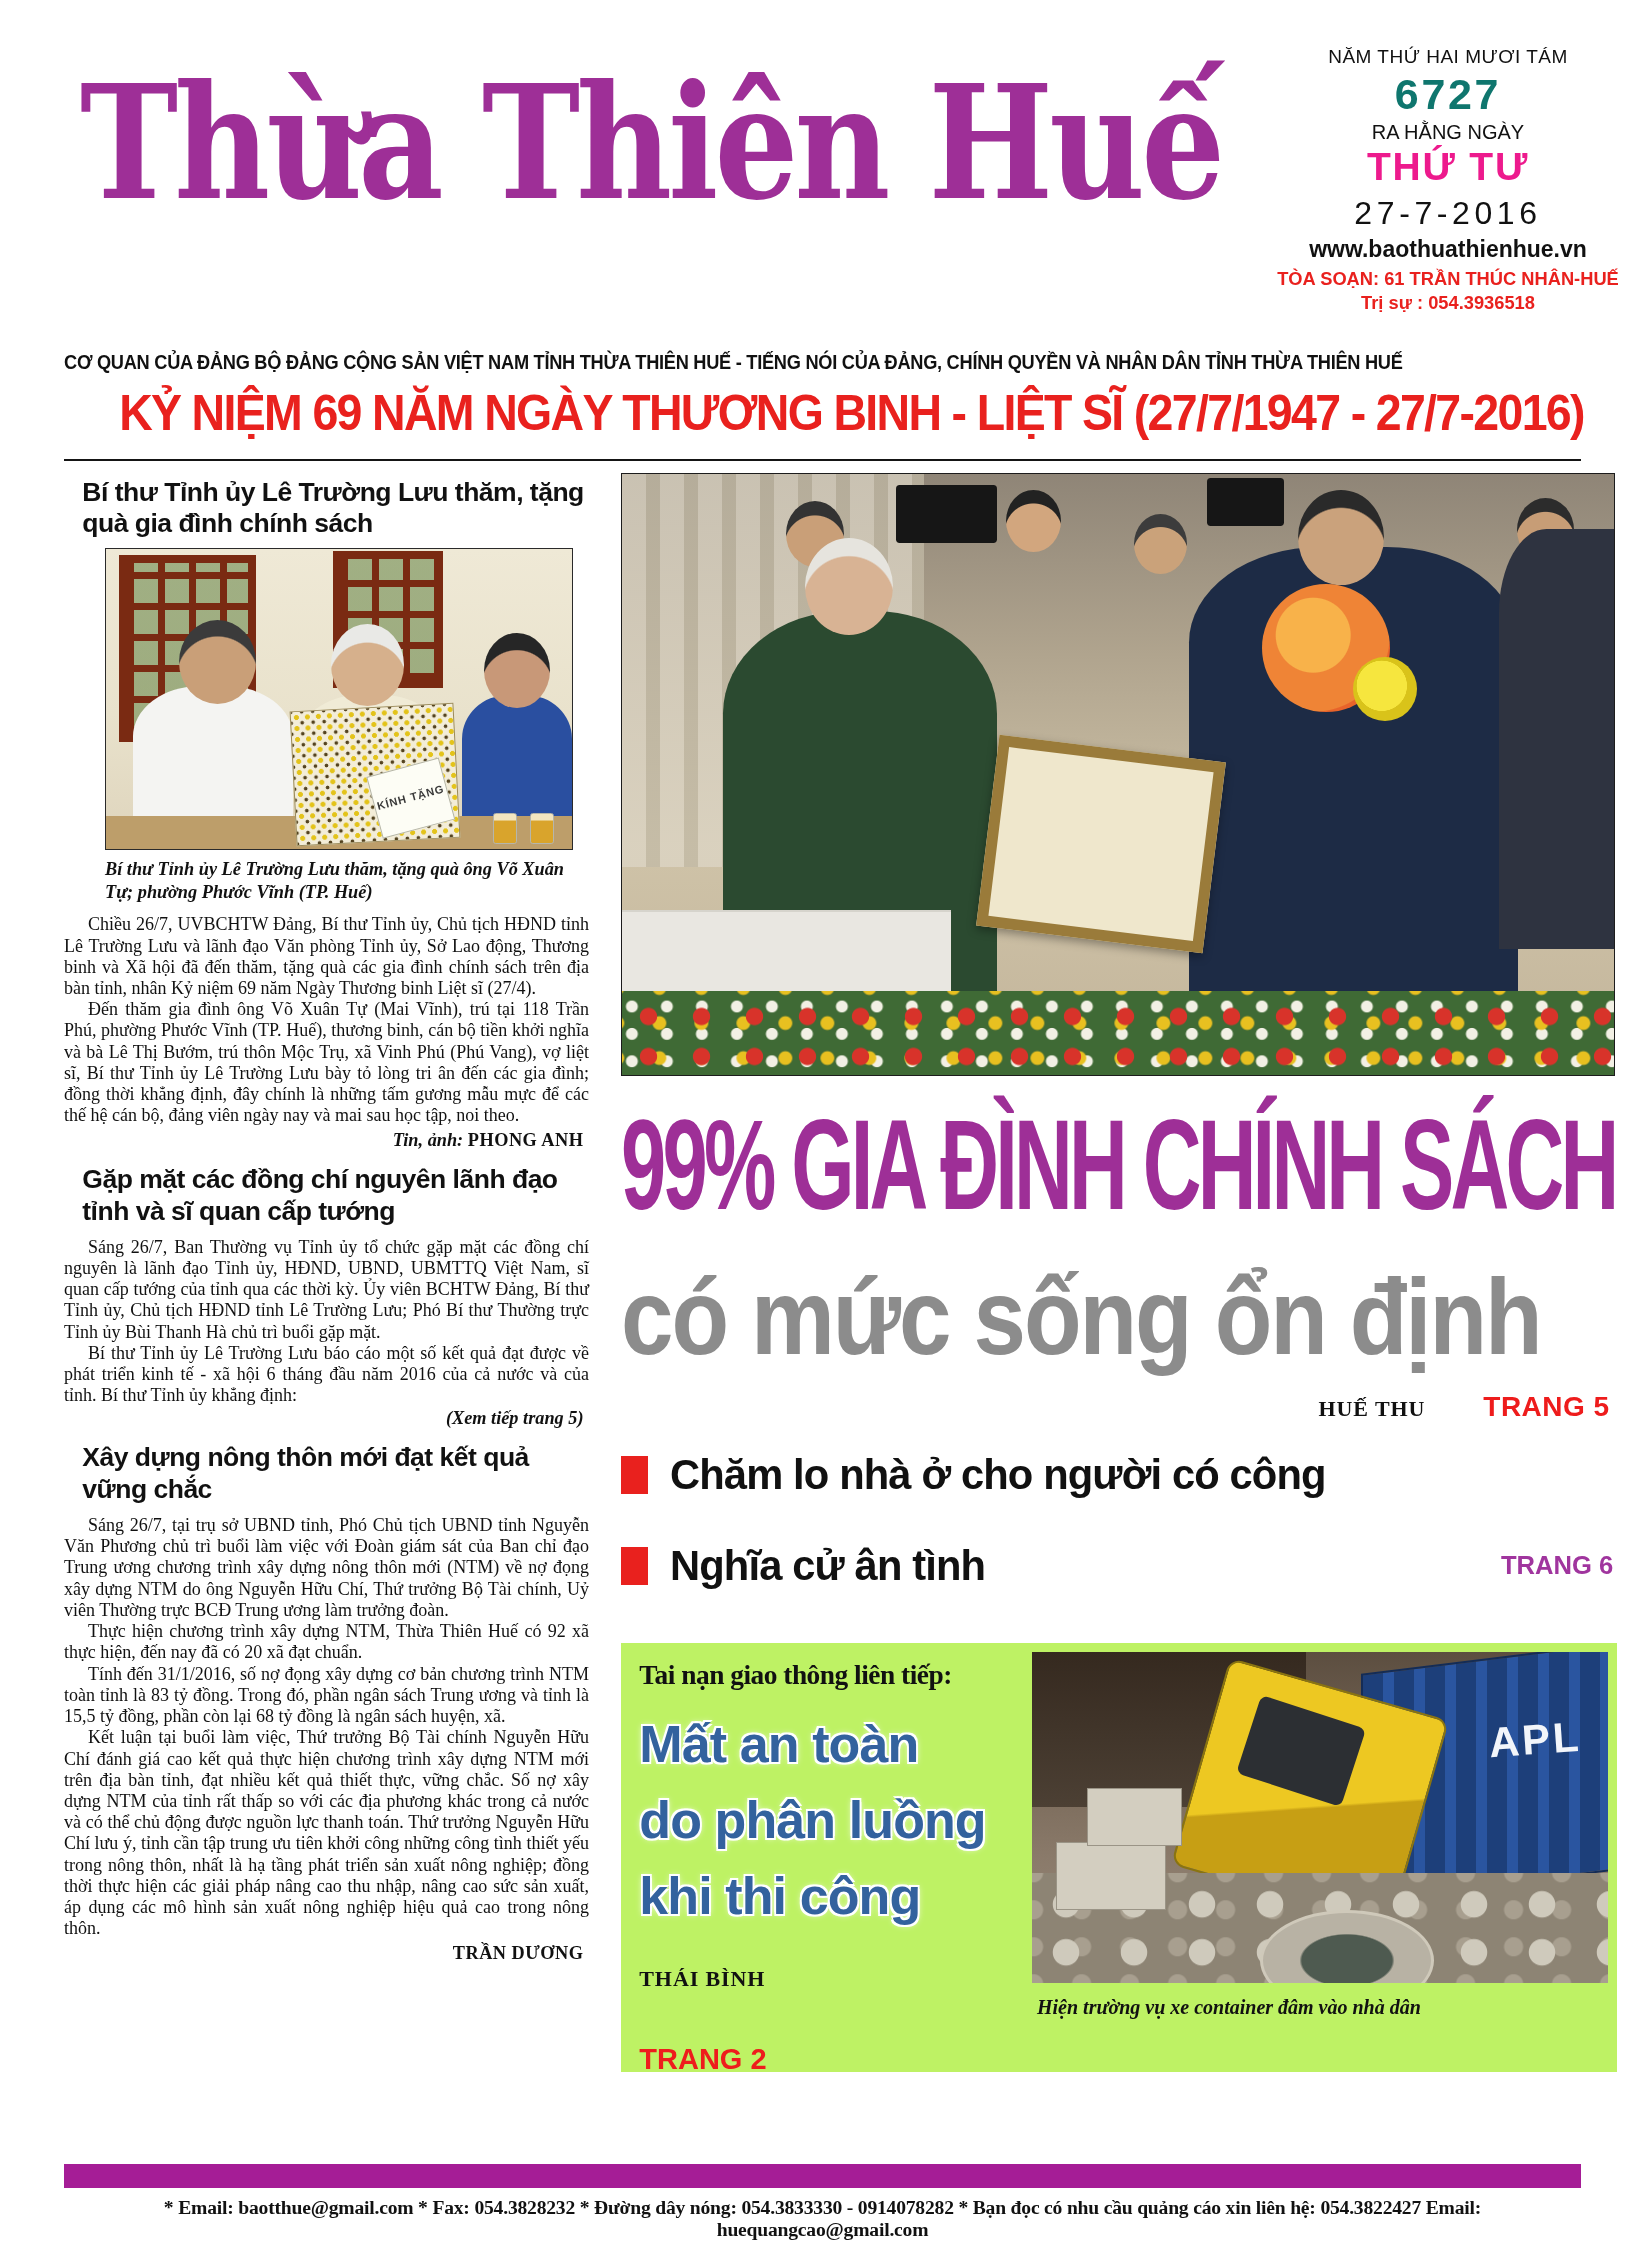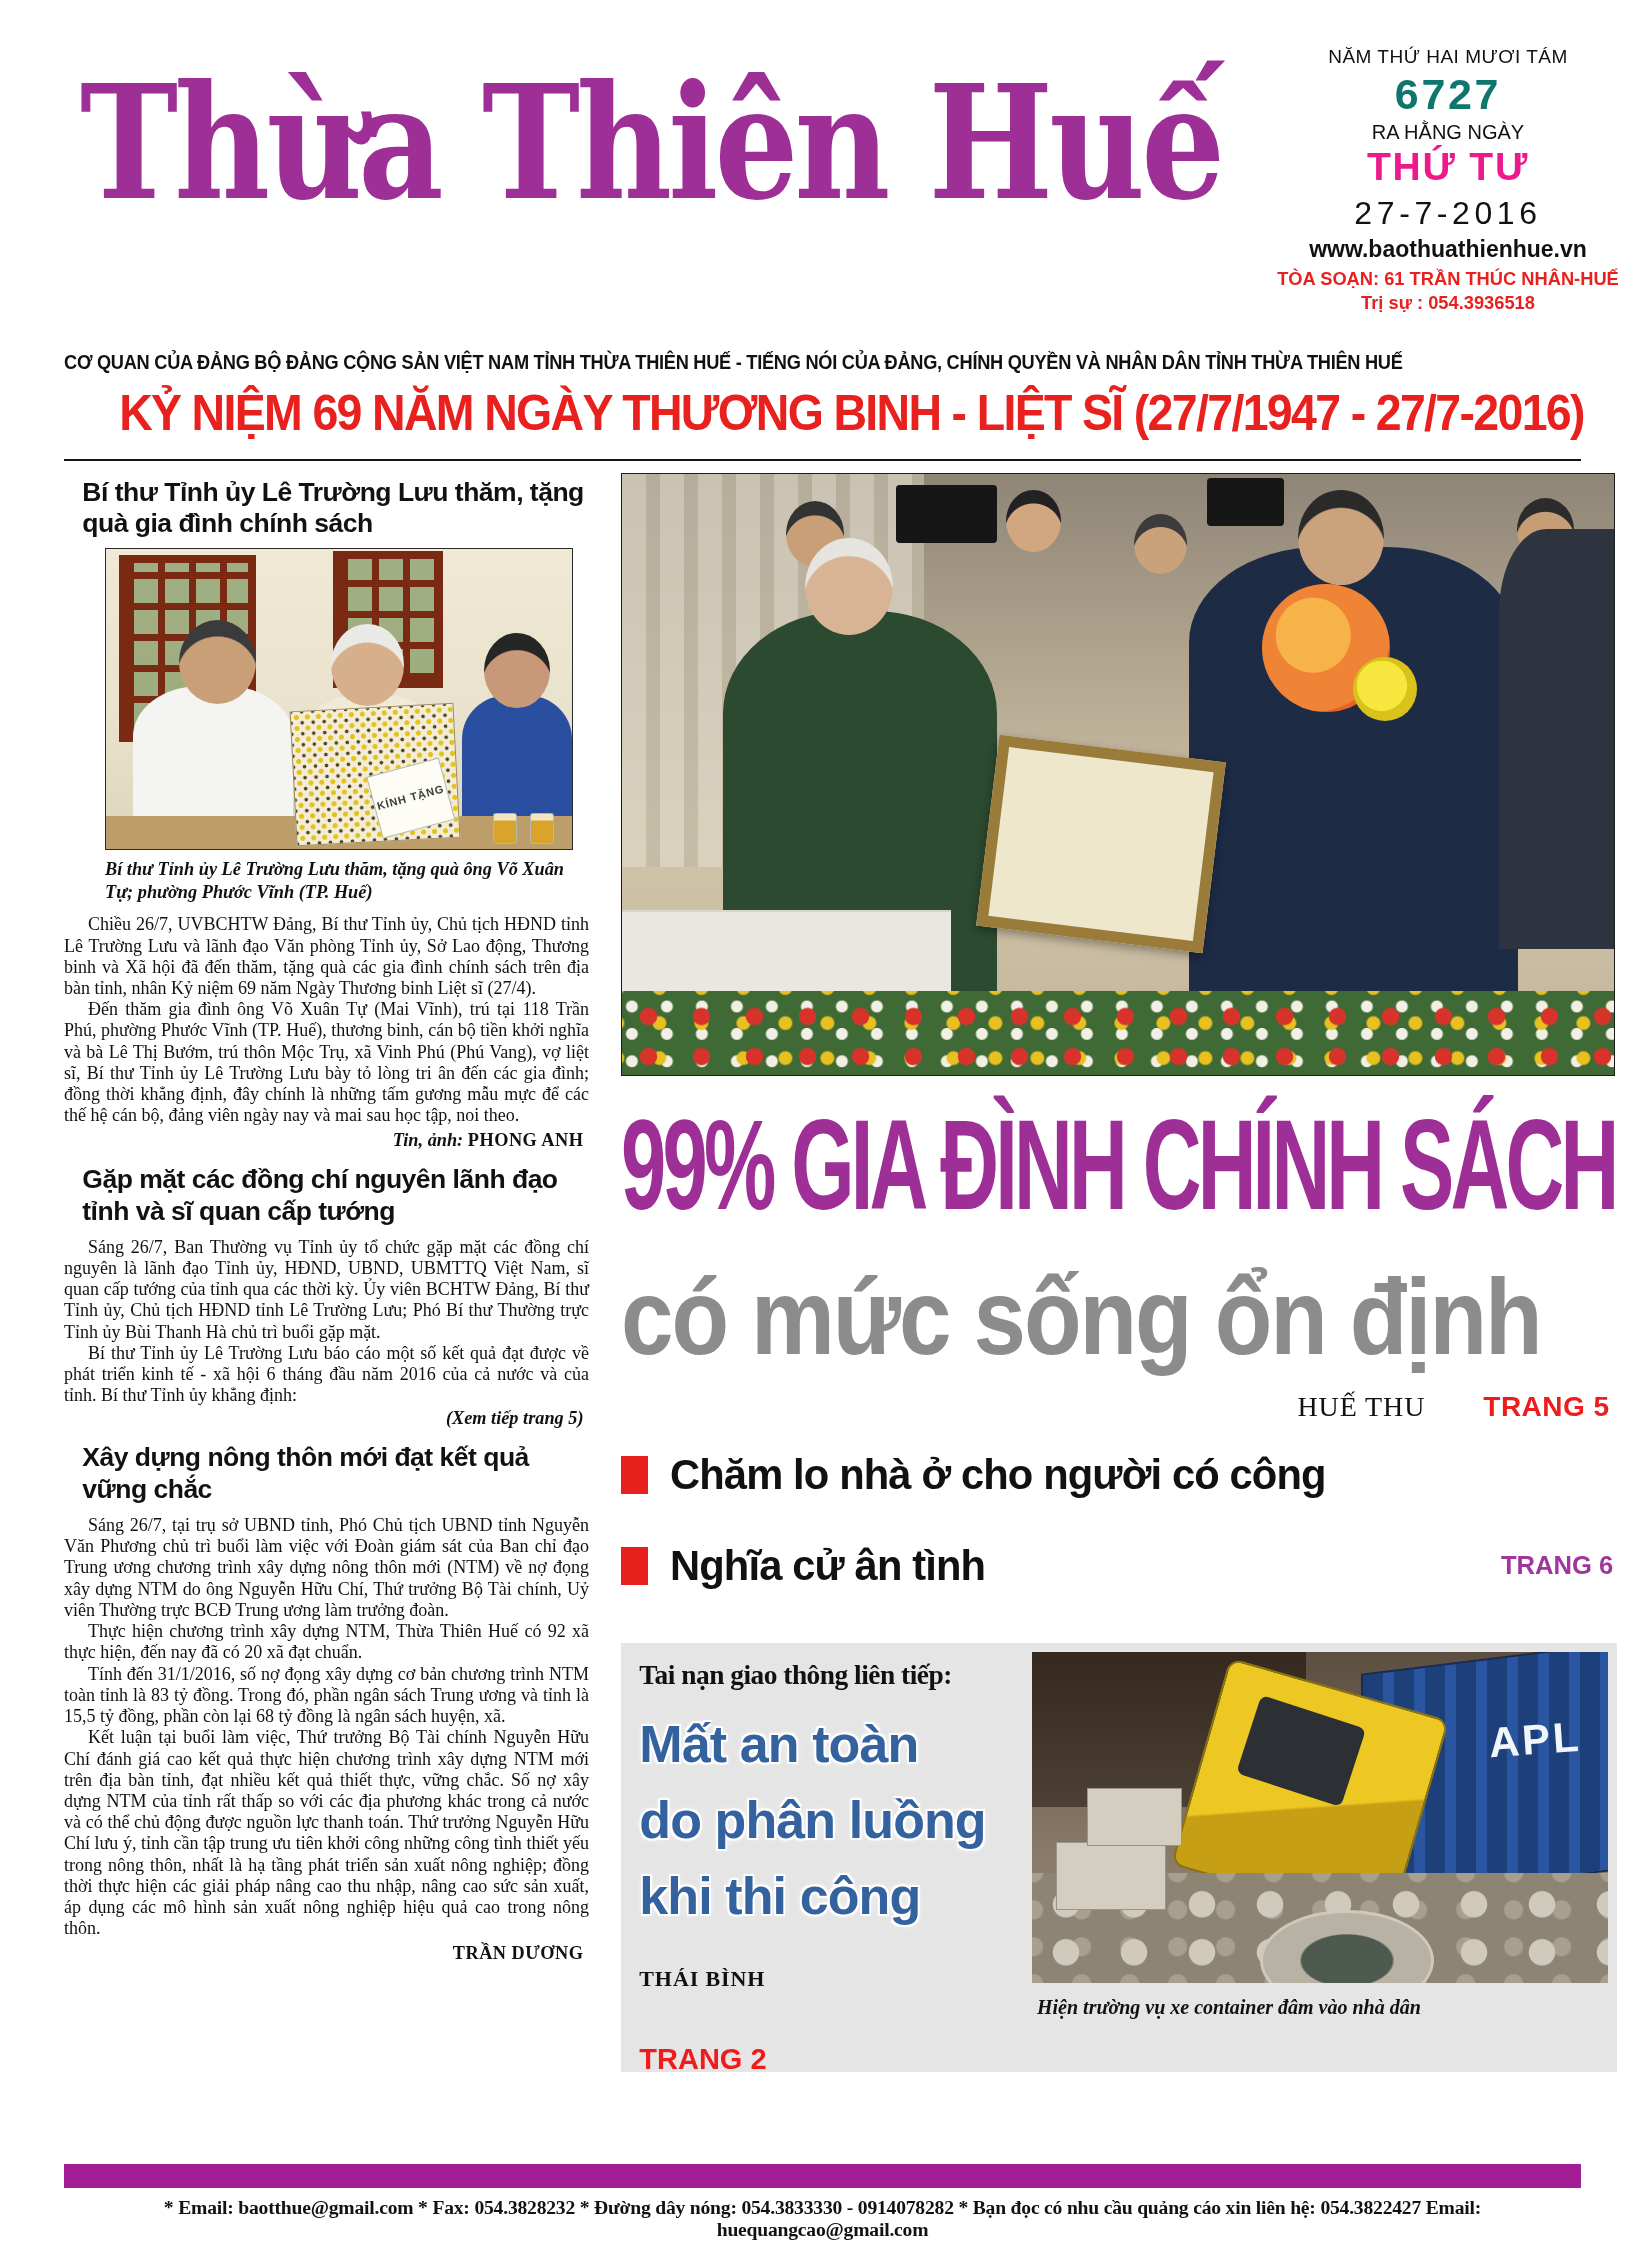--- a/index.html
+++ b/index.html
@@ -199,36 +199,36 @@
   .gray-headline-text {
     display:inline-block; white-space:nowrap; line-height:1;
     font-size:82px; font-weight:bold; letter-spacing:-1.8px;
     color:#8c8c8c;
     transform:scale(1.15,1.32); transform-origin:0 0;
   }
   .ref-line {
     margin-top:7.3px; display:flex; justify-content:flex-end; align-items:baseline; gap:58px;
     padding-right:7.3px;
   }
-  .ref-byline { font-family:"Liberation Serif", serif; font-weight:normal; font-size:28px; letter-spacing:0.9px; }
+  .ref-byline { font-family:"Liberation Serif", serif; font-weight:bold; font-size:22px; letter-spacing:0.9px; }
   .ref-page  { font-weight:bold; font-size:28px; color:#ee1c1c; letter-spacing:0.5px; }
 
   .bullet-row { display:flex; align-items:center; margin-top:27.4px; }
   .bullet-row.second { margin-top:42px; }
   .bullet-sq { width:27.4px; height:38px; background:#e9211e; margin-right:22px; flex:0 0 auto; }
   .bullet-text {
     font-size:43px; font-weight:bold; letter-spacing:-0.9px; white-space:nowrap;
     transform:scaleX(0.97); transform-origin:0 50%;
   }
   .bullet-pageref { margin-left:auto; font-weight:bold; font-size:25.6px; color:#a0359e; padding-right:3.7px; }
 
   
   .bottom-box {
     position:relative; margin-top:53px; width:996px; height:429px;
-    background:#e5e5e5;
+    background:#bef264;
   }
   .bb-left { position:absolute; left:18.3px; top:16.4px; width:384px; }
   .bb-kicker { font-family:"Liberation Serif", serif; font-weight:bold; font-size:27.4px; letter-spacing:-0.5px; }
   .bb-headline { margin-top:16.4px; }
   .bb-headline div {
     font-size:52px; font-weight:bold; line-height:1.46; letter-spacing:-0.9px;
     color:#33629e;
     text-shadow:-1.8px -1.8px 0 #fff, 1.8px -1.8px 0 #fff, -1.8px 1.8px 0 #fff, 1.8px 1.8px 0 #fff, 0 0 7.3px #fff;
     white-space:nowrap;
   }

